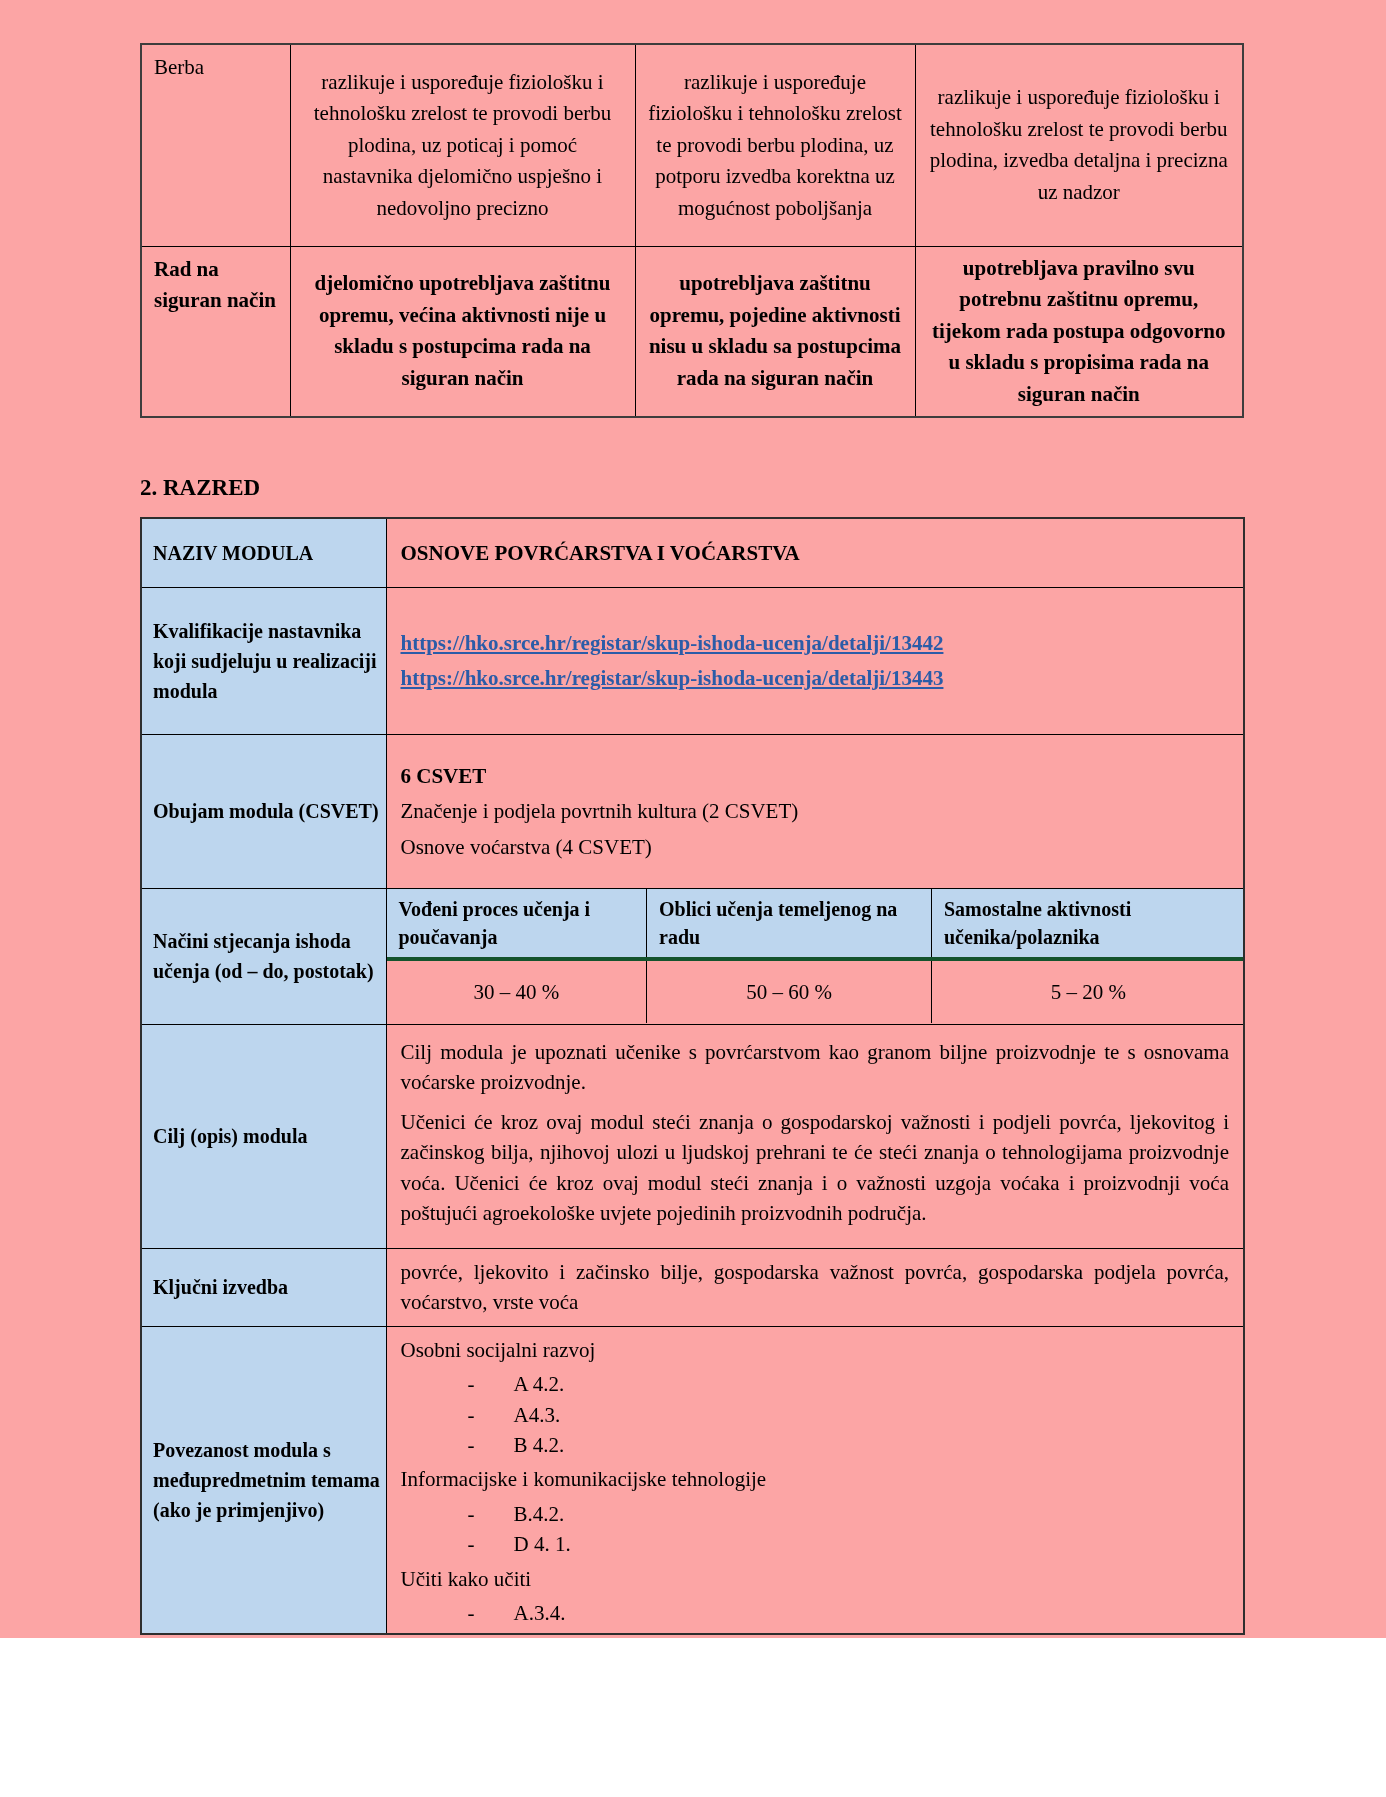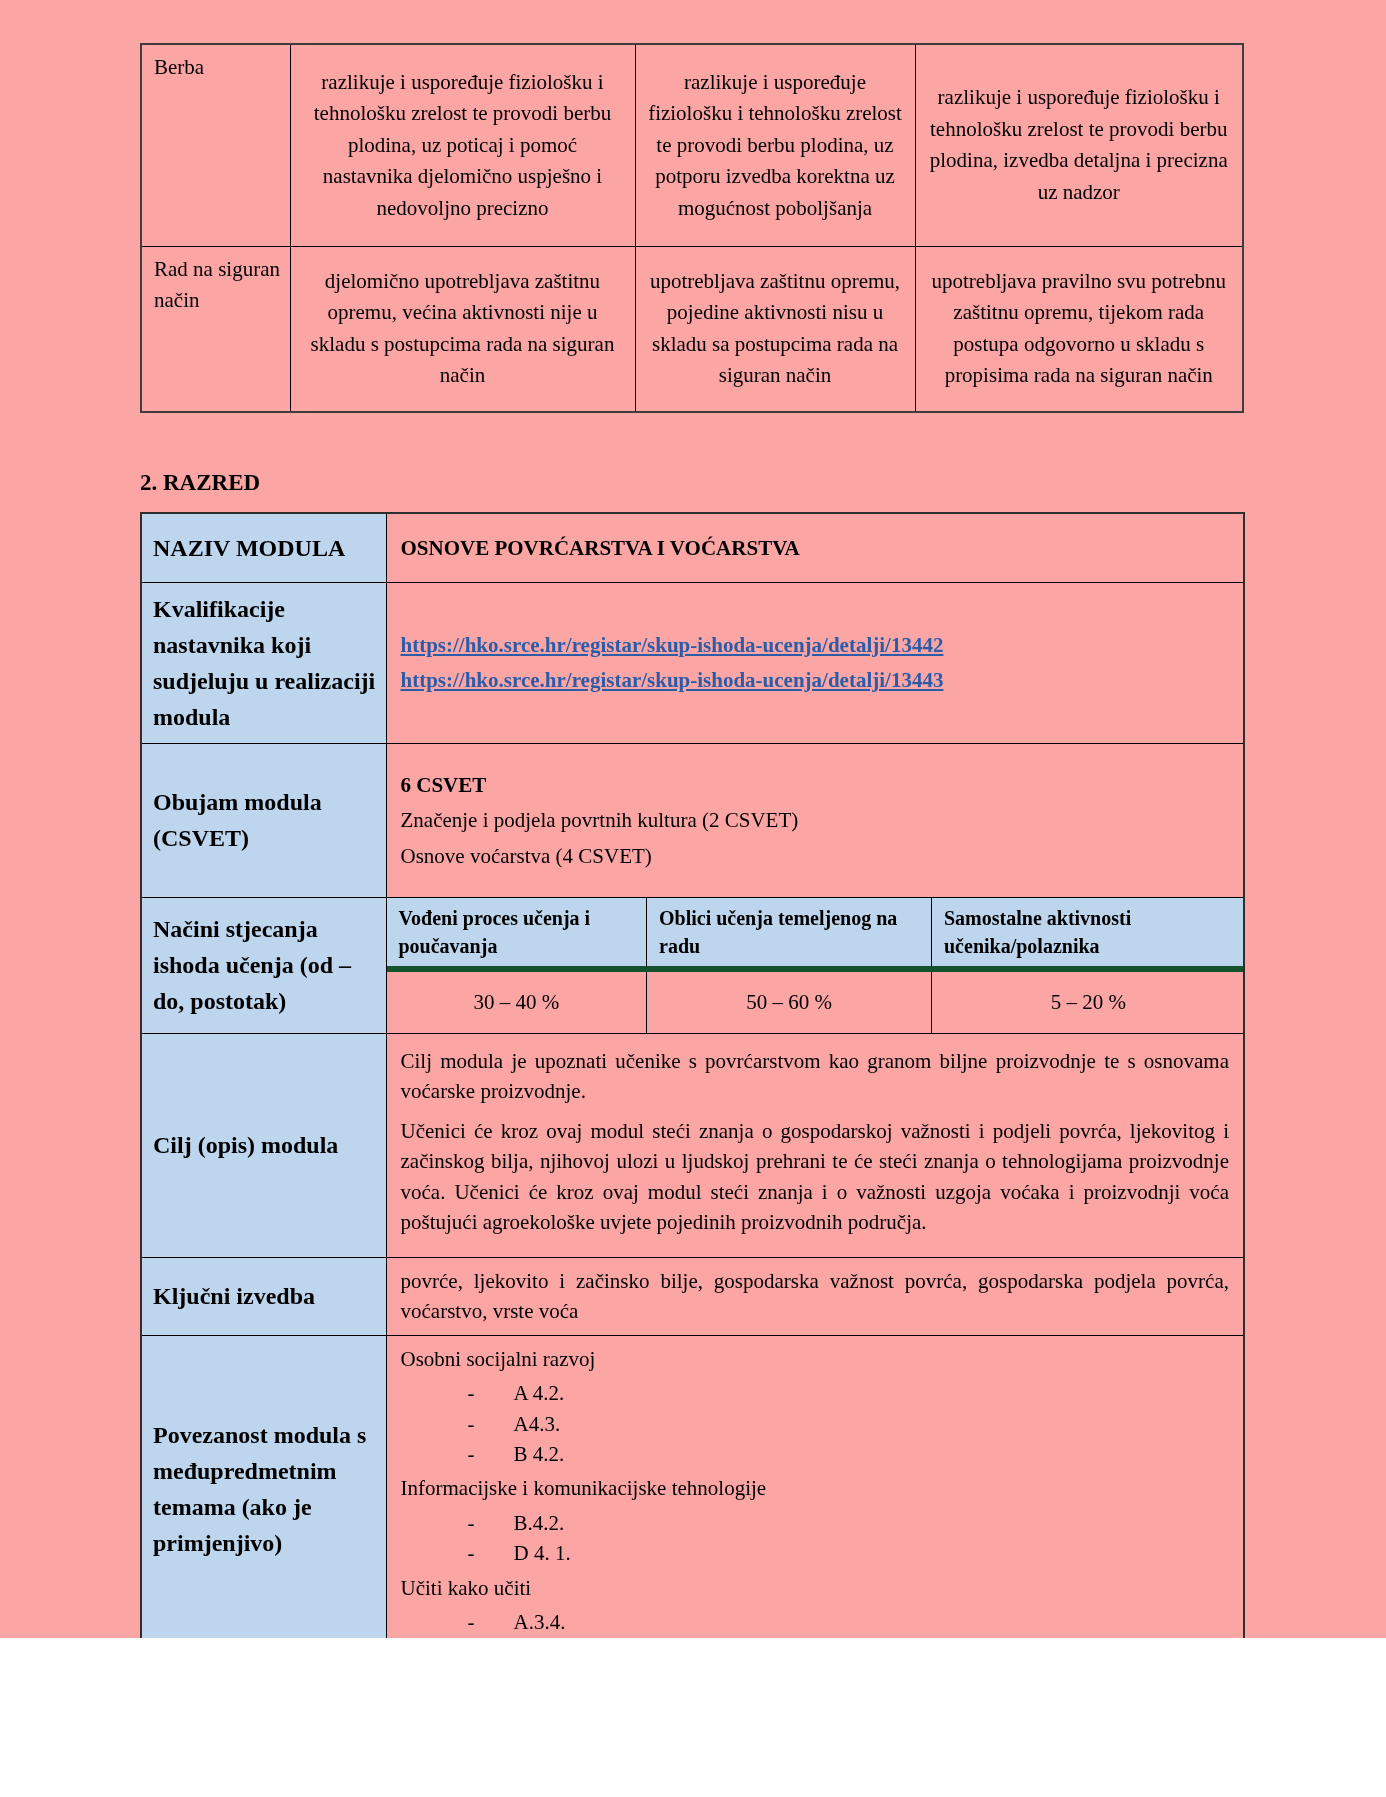--- a/index.html
+++ b/index.html
@@ -18,36 +18,36 @@
   .t1 { margin-top:43px; width:1102px; border:2px solid #3d3d3d; }
   .t1 td {
     border:1px solid #000;
     font-size:21px; line-height:1.5;
     padding:6px 10px;
     word-wrap:break-word;
   }
   .t1 td.crit { text-align:left; vertical-align:top; padding:7px 8px 7px 12px; }
   .t1 td.lvl  { text-align:center; vertical-align:middle; }
   .t1 tr.r1 { height:202px; }
-  .t1 tr.r2 { height:166px; }
+  .t1 tr.r2 { height:166px;font-weight:bold; }
 
   
   .heading { margin:57px 0 17px 0; font-size:23px; font-weight:bold; line-height:1.1; }
 
   
   .t2 { width:1103px; border:2px solid #2e2e2e; }
   .t2 > tbody > tr > td {
     border:1px solid #000;
     font-size:21px; line-height:1.45;
     vertical-align:middle;
     word-wrap:break-word;
   }
   .t2 td.lbl {
     background:#bdd6ee;
-    font-weight:bold; font-size:24px; line-height:1.5;
+    font-weight:bold; font-size:20px; line-height:1.5;
     padding:8px 5px 8px 11px;
   }
   .t2 td.val { padding:6px 14px; }
   .t2 tr.r-naziv  { height:69px; }
   .t2 tr.r-sifra  { height:47px; }
   .t2 tr.r-kval   { height:147px; }
   .t2 tr.r-obujam { height:154px; }
   .t2 tr.r-nacini { height:136px; }
   .t2 tr.r-status { height:85px; }
   .t2 tr.r-cilj   { height:224px; }
@@ -67,21 +67,21 @@
   .nested th {
     background:#bdd6ee; text-align:left; font-weight:bold;
     font-size:20px; line-height:1.4;
     padding:6px 12px; height:70px; vertical-align:middle;
     word-wrap:break-word;
   }
   .nested td {
     font-size:21px; text-align:center; vertical-align:middle; height:64px;
   }
   .nested th + th, .nested td + td { border-left:1px solid #000; }
-  .nested thead th { border-bottom:6px solid #14532d; }
+  .nested thead th { border-bottom:4px solid #14532d; }
 
   
   .povez-cell { padding:4px 14px !important; line-height:1.4 !important; }
   .group-title { margin:5px 0; }
   .bullet { display:flex; margin:1px 0 1px 67px; }
   .bm { flex:0 0 46px; width:46px; }
 </style>
 </head>
 <body>
 

